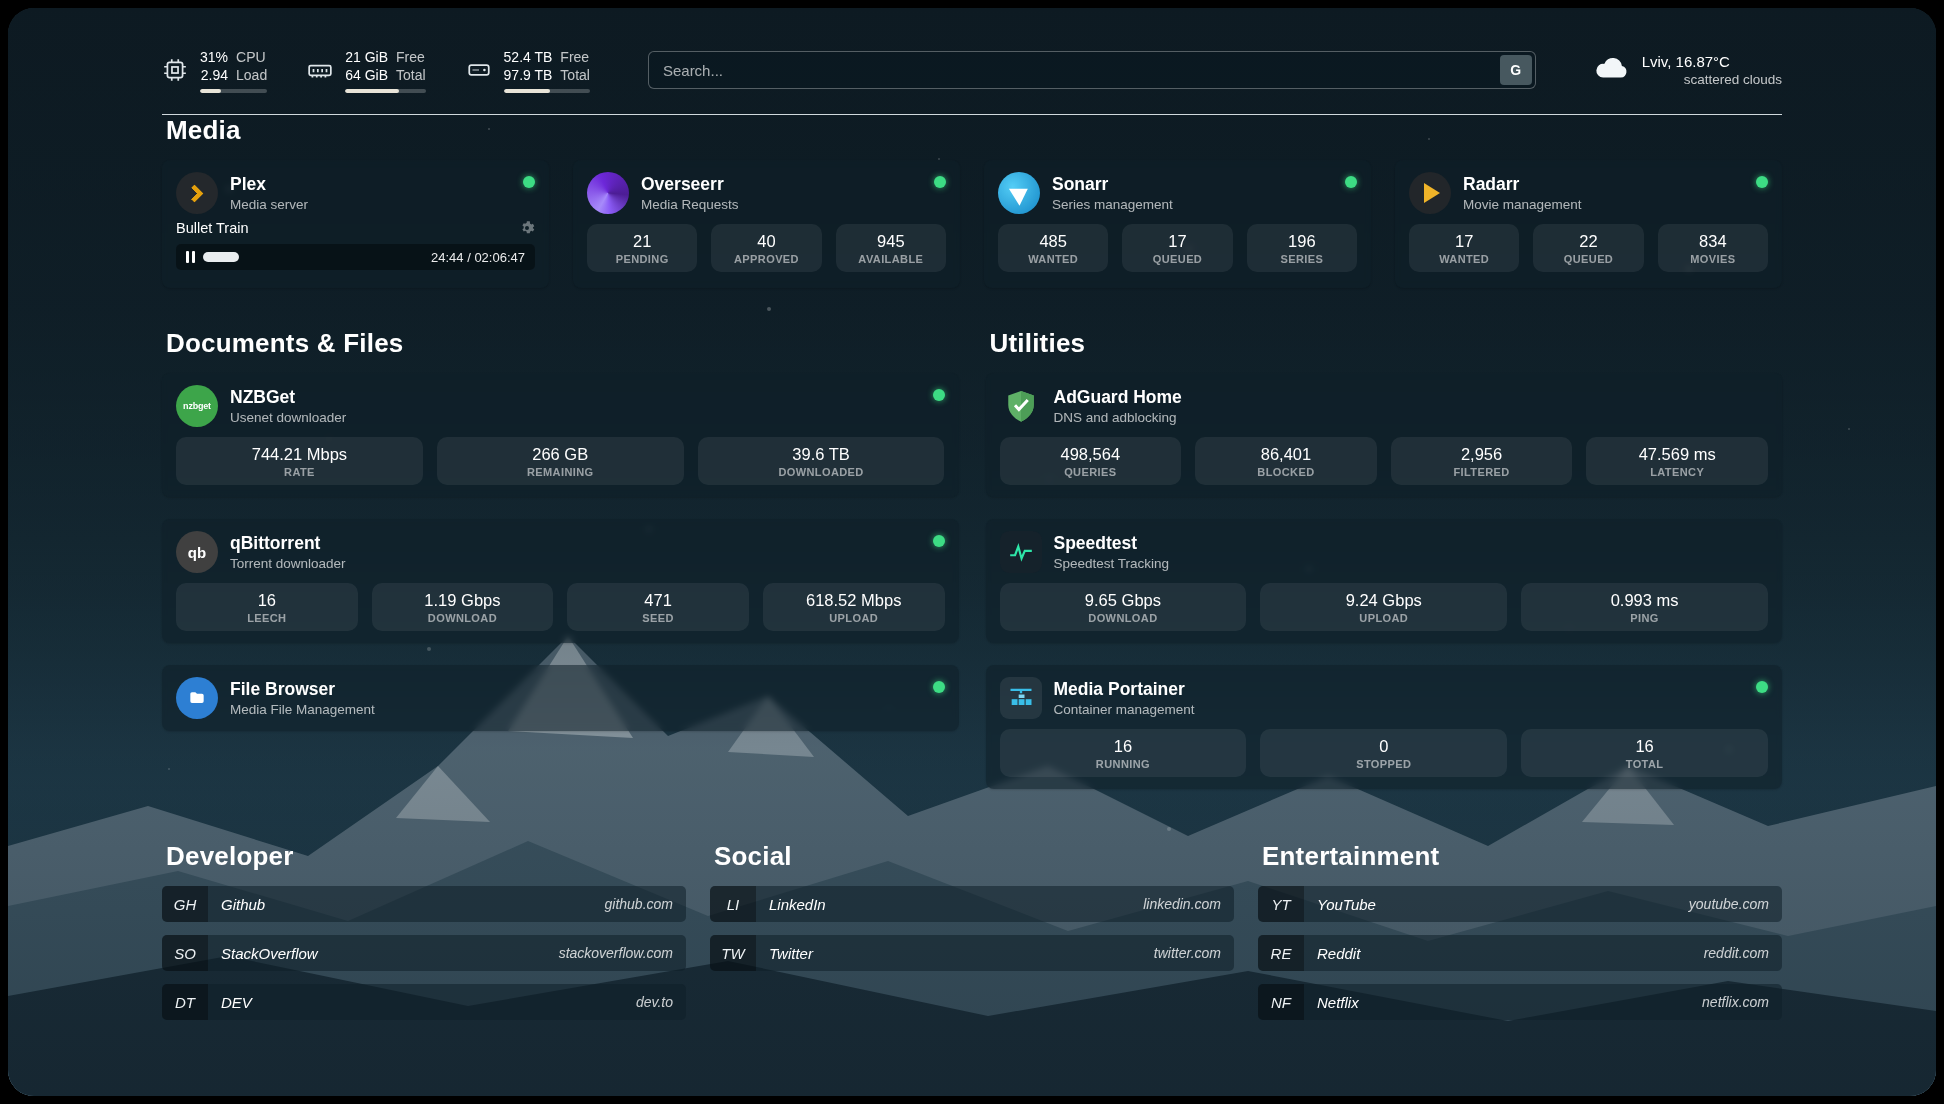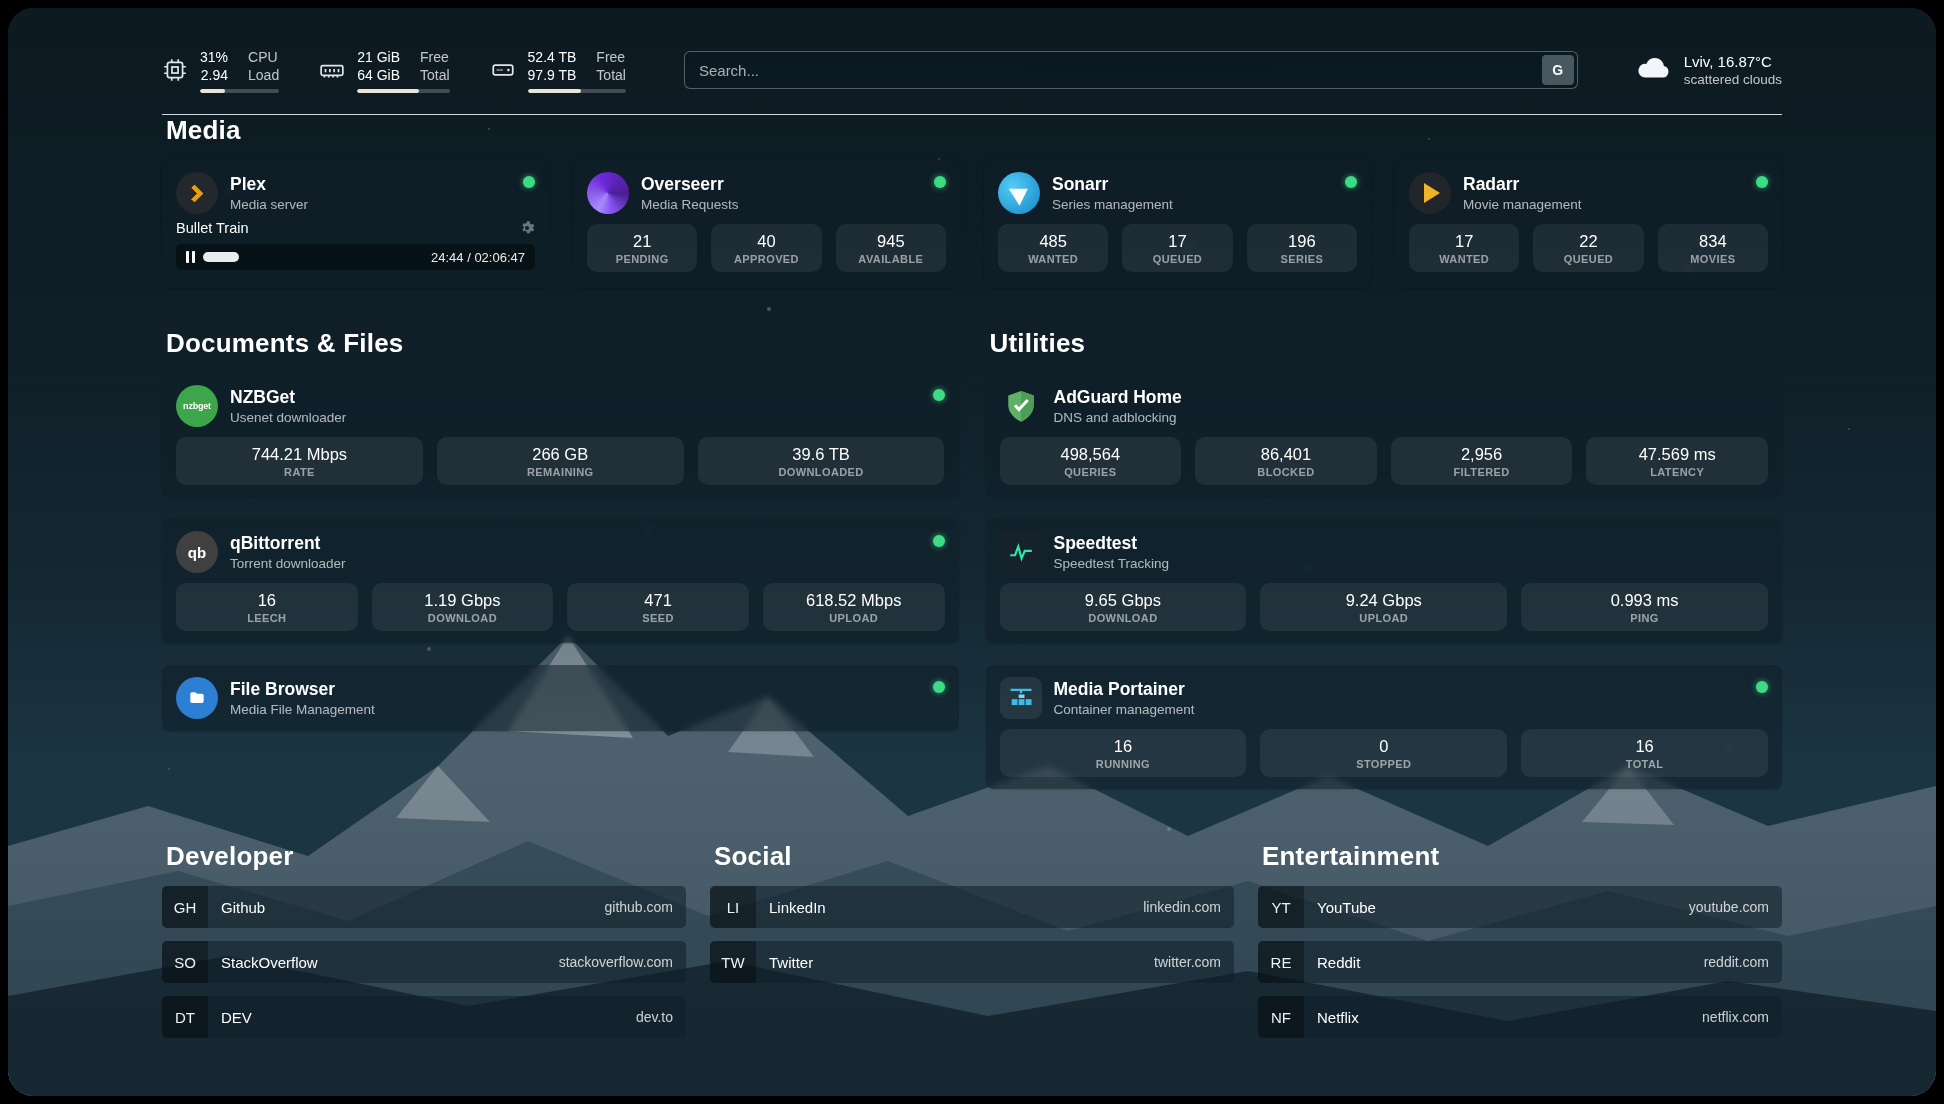--- a/index.html
+++ b/index.html
@@ -20,39 +20,39 @@
       1560px 620px 0 0 rgba(255,255,255,.2), 420px 640px 0 1px rgba(255,255,255,.2),
       880px 700px 0 0 rgba(255,255,255,.18), 1720px 740px 0 1px rgba(255,255,255,.2),
       160px 760px 0 0 rgba(255,255,255,.18), 1160px 820px 0 1px rgba(255,255,255,.18); }
 
   .content { position:relative; width:1620px; margin:0 auto; padding-top:34px; color:#fff; }
 
   
   .topbar { display:flex; align-items:center; height:56px; }
   .monitor { display:flex; align-items:center; gap:12px; margin-right:40px; }
   .m-icon svg { display:block; }
-  .m-rows { display:flex; gap:20px; font-size:14px; line-height:18px; }
+  .m-rows { display:flex; gap:8px; font-size:14px; line-height:18px; }
   .m-col { display:flex; flex-direction:column; }
   .m-col.vals { align-items:flex-end; color:#fff; }
   .m-col.labs { color:rgba(255,255,255,.75); }
   .m-bar { margin-top:5px; height:4px; border-radius:2px; background:rgba(255,255,255,.22); overflow:hidden; }
   .m-fill { display:block; height:100%; background:#e8e4d8; border-radius:2px; }
   .fill-cpu { width:31%; } .fill-ram { width:67%; } .fill-disk { width:54%; }
 
   .searchwrap { position:relative; flex:1; margin:0 56px 0 18px; }
   .searchwrap input { width:100%; height:38px; border-radius:6px; border:1px solid rgba(255,255,255,.30);
     background:rgba(10,24,32,.55); color:#fff; font-size:15px; padding:0 48px 0 14px; outline:none;
     font-family:"Liberation Sans",sans-serif; }
   .searchwrap input::placeholder { color:rgba(255,255,255,.65); }
   .gbtn { position:absolute; right:4px; top:4px; width:32px; height:30px; border:none; border-radius:4px;
     background:#47585f; color:#fff; font-size:14px; font-weight:bold; cursor:pointer; }
 
   .weather { display:flex; align-items:center; gap:12px; }
   .weather .w-loc { font-size:15px; }
-  .weather .w-cond { font-size:13.5px; color:rgba(255,255,255,.75); margin-top:2px; }
+  .weather .w-cond { font-size:13.5px; color:rgba(255,255,255,.75); margin-top:2px;margin-left:42px; }
 
   .divider { margin-top:16px; height:1px; background:rgba(230,238,242,.9); }
 
   
   h2.sec { font-size:26px; font-weight:700; letter-spacing:.2px; margin:0 0 14px 4px; }
   .sec-media { margin-top:54px; }
 
   .grid4 { display:grid; grid-template-columns:repeat(4,1fr); gap:24px; }
   .twocol { display:grid; grid-template-columns:1fr 1fr; gap:27px; margin-top:40px; align-items:start; }
   .colstack .card { margin-bottom:22px; }
@@ -101,22 +101,22 @@
   .np-title { font-size:14.5px; }
   .gear { opacity:.65; display:flex; cursor:pointer; }
   .player-bar { margin-top:8px; height:26px; border-radius:5px; background:rgba(0,0,0,.38); display:flex;
     align-items:center; padding:7px 10px; cursor:pointer; }
   .pause { display:flex; gap:3px; margin-right:8px; }
   .pause i { display:block; width:3px; height:12px; background:#fff; border-radius:1px; }
   .seek-chunk { width:36px; height:10px; border-radius:5px; background:#e9edef; }
   .ptime { margin-left:auto; font-size:13px; color:rgba(255,255,255,.92); }
 
   
-  .bookmark { display:flex; align-items:center; height:42px; border-radius:5px; overflow:hidden;
-    background:rgba(14,31,40,.55); margin-bottom:13px; text-decoration:none; color:#fff; cursor:pointer; }
+  .bookmark { display:flex; align-items:center; height:36px; border-radius:5px; overflow:hidden;
+    background:rgba(14,31,40,.55); margin-bottom:13px; text-decoration:none; color:#fff; cursor:pointer;font-style:italic; }
   .abbr { width:46px; align-self:stretch; background:rgba(0,0,0,.32); display:flex; align-items:center;
     justify-content:center; font-size:15px; color:#eef2f4; }
   .bname { font-size:15px; margin-left:13px; }
   .burl { margin-left:auto; margin-right:13px; font-size:14px; color:rgba(255,255,255,.78); }
 </style>
 </head>
 <body>
 
 <div class="frame">
   <div class="scene">

